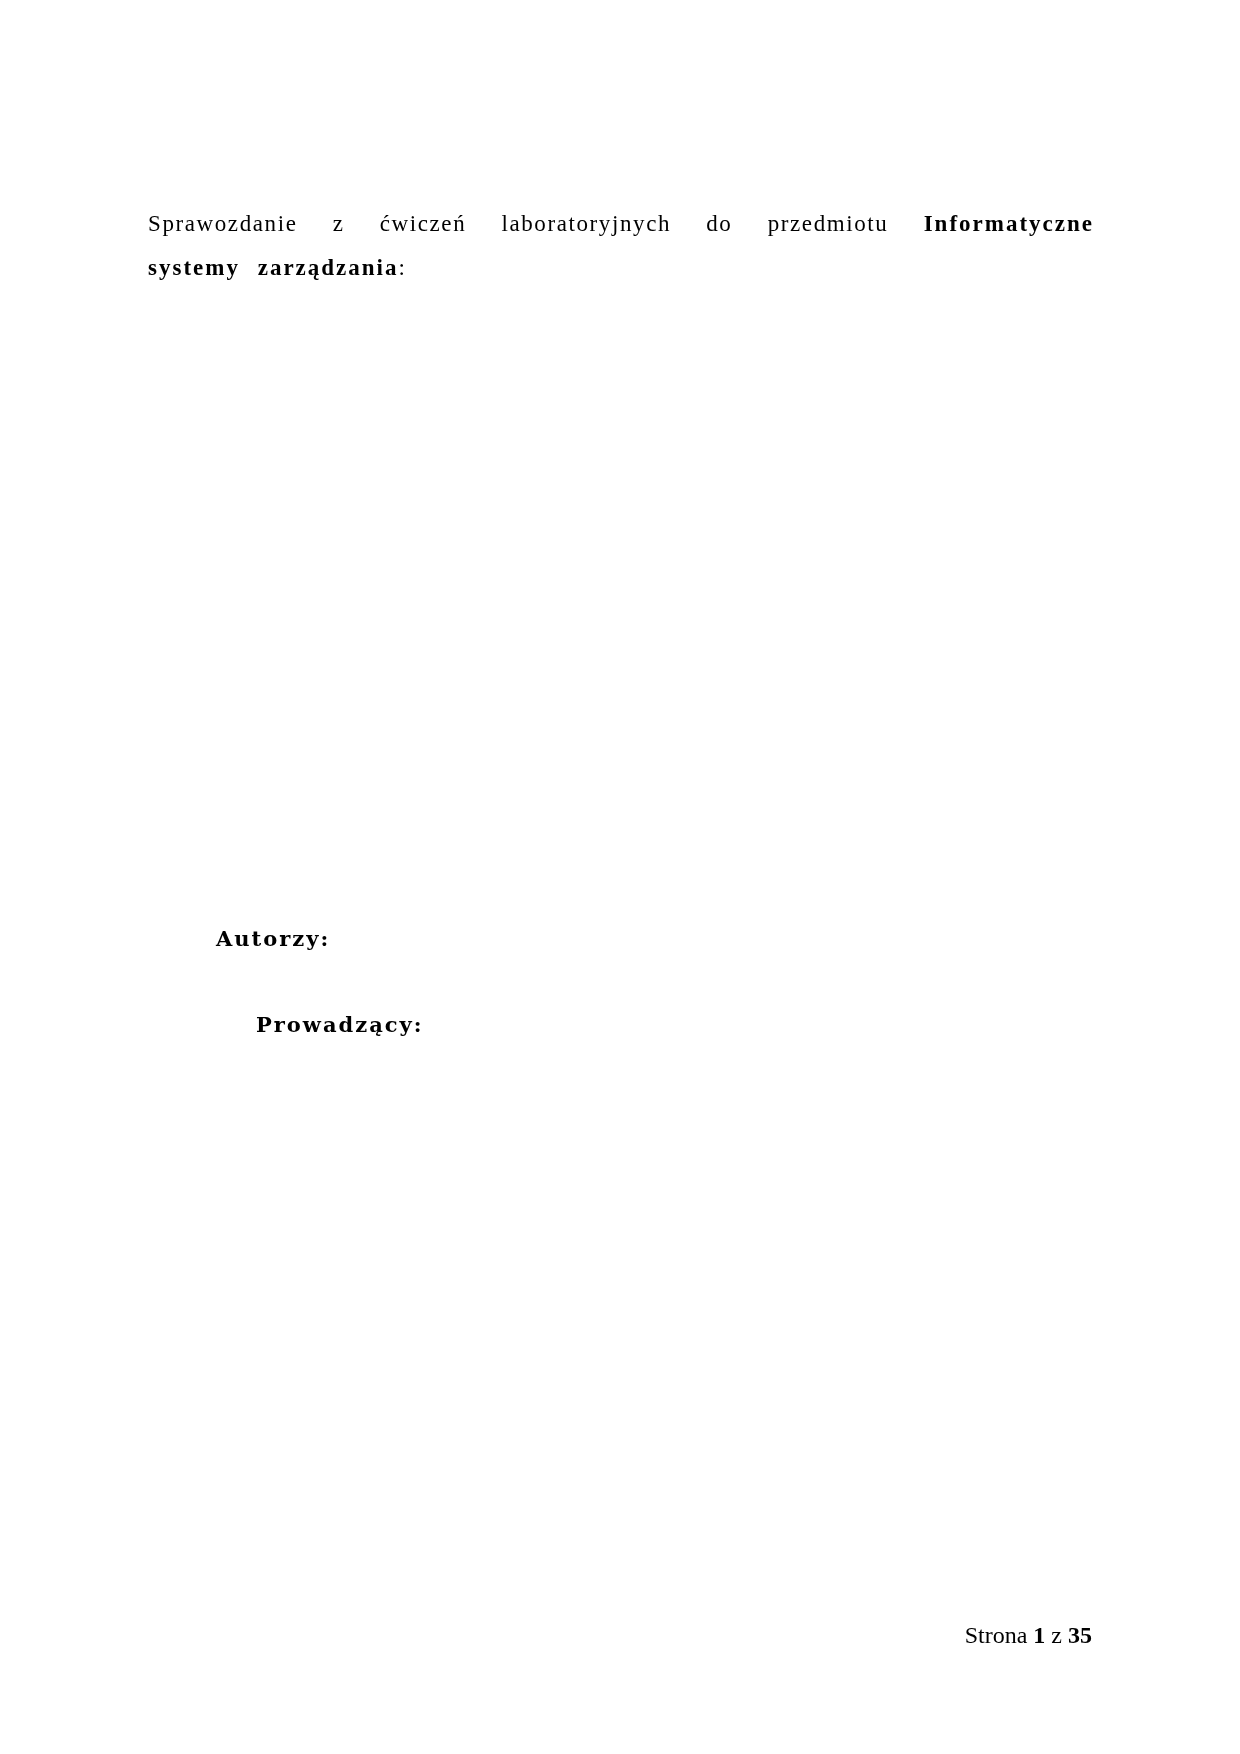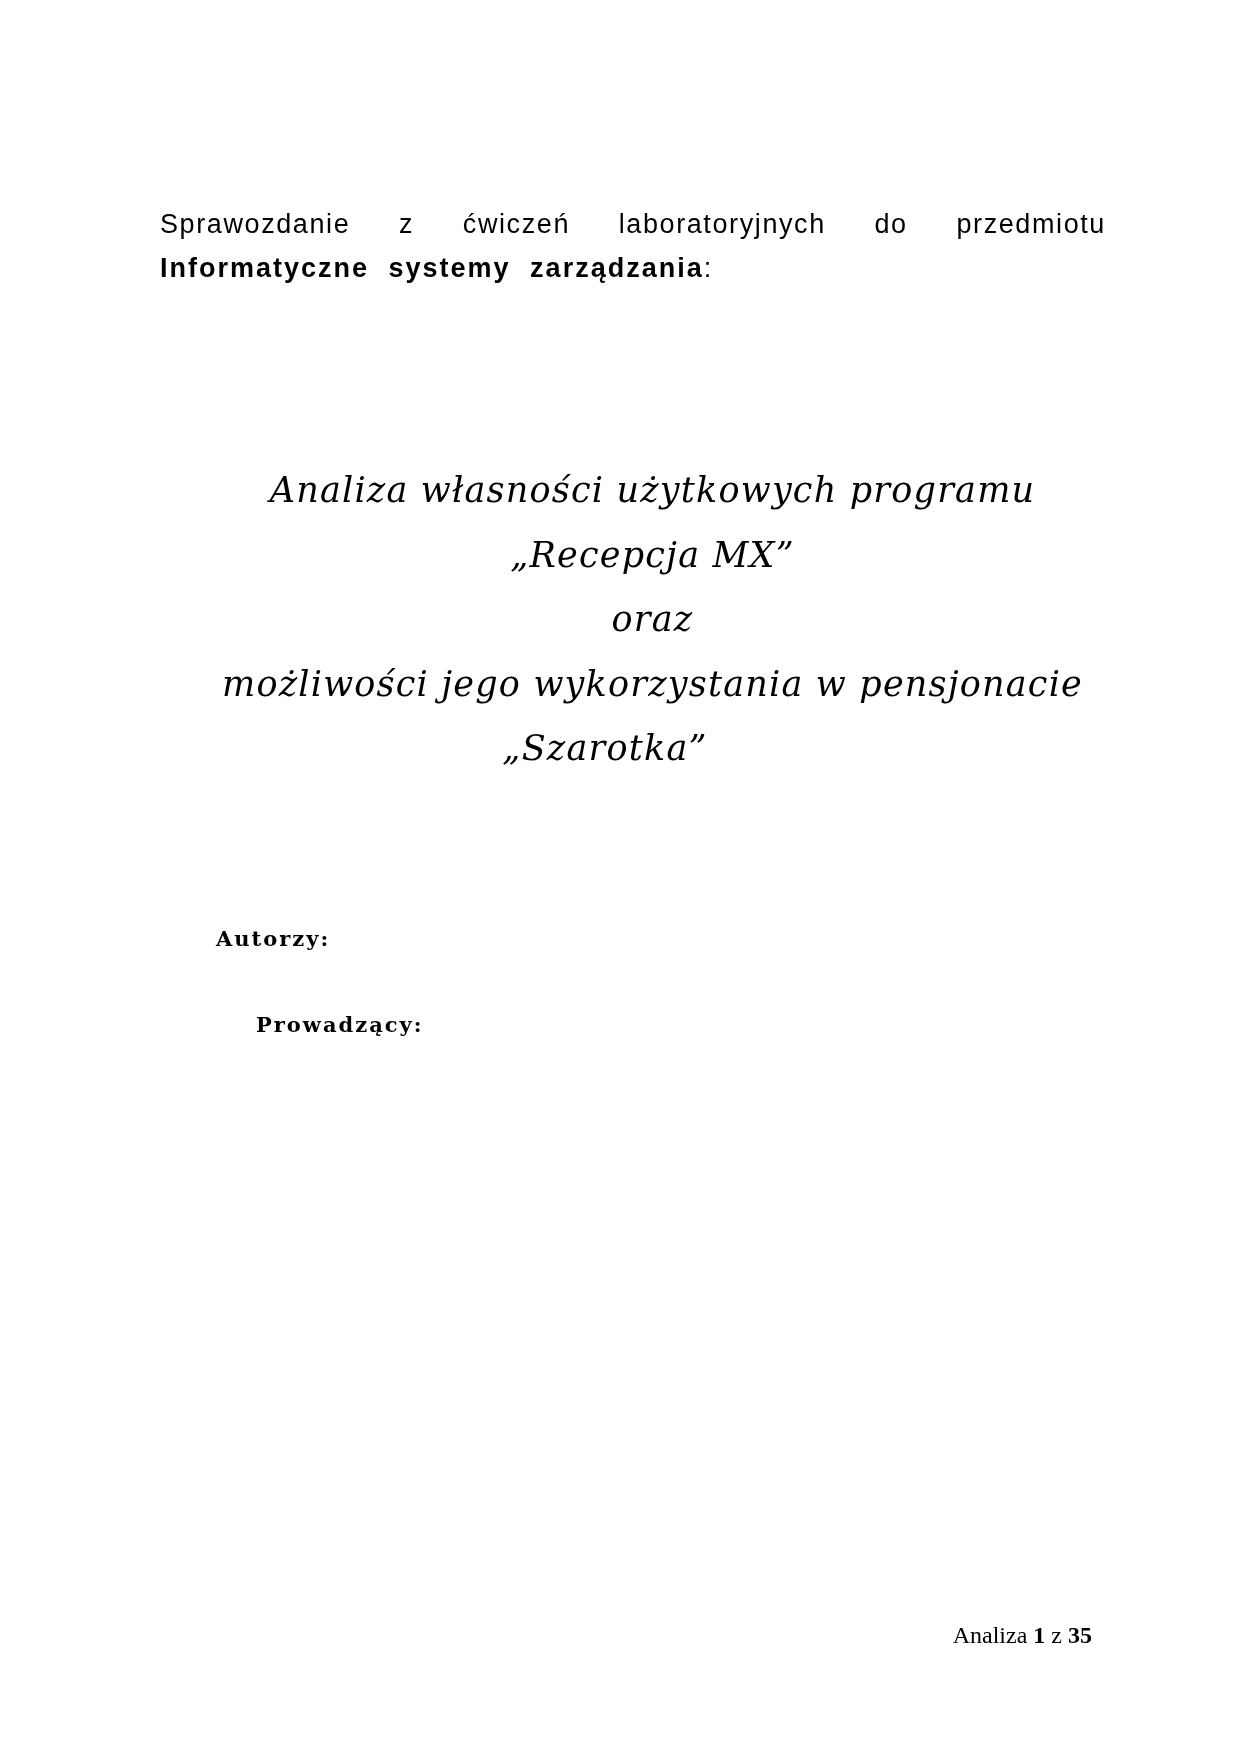--- a/index.html
+++ b/index.html
@@ -1,21 +1,21 @@
 <!DOCTYPE html>
 <html><head>
   <meta charset="utf-8">
   <style>
     html, body { margin: 0; padding: 0; background: #ffffff; }
     body { width: 1240px; height: 1754px; position: relative; overflow: hidden; color: #000; }
     .page { position: absolute; left: 0; top: 0; width: 1240px; height: 1754px; background: #fff; }
 
     .intro {
-      position: absolute; left: 160px; top: 202px; width: 946px;
-      font-family: Liberation Sans, sans-serif; font-size: 27px; line-height: 44px;
+      position: absolute; left: 148px; top: 202px; width: 946px;
+      font-family: Liberation Serif, serif; font-size: 23px; line-height: 44px;
       text-align: justify; text-align-last: left; letter-spacing: 1.6px;
       word-spacing: 10px;
     }
     .intro .subject { font-weight: bold; letter-spacing: 2px; }
 
     .title-block {
       position: absolute; left: 200px; top: 458px; width: 905px;
       font-family: "DejaVu Serif", serif; font-style: italic;
       font-size: 35px; line-height: 64.5px; text-align: center;
       letter-spacing: 1.2px;
@@ -41,31 +41,24 @@
 </head>
 <body>
 
 <div class="page">
 
   <p class="intro" style="margin:0;">
     <span>Sprawozdanie z ćwiczeń laboratoryjnych do przedmiotu</span>
     <span class="subject">Informatyczne systemy zarządzania</span><span>:</span>
   </p>
 
-  <div class="title-block">
-    <span class="tline">Analiza własności użytkowych programu</span>
-    <span class="tline">„Recepcja MX”</span>
-    <span class="tline">oraz</span>
-    <span class="tline">możliwości jego wykorzystania w pensjonacie</span>
-    <span class="tline last">„Szarotka”</span>
-  </div>
 
   <div class="label authors">Autorzy:</div>
   <div class="label supervisor">Prowadzący:</div>
 
   <div class="footer">
-    <span>Analiza</span>
+    <span>Strona</span>
     <b>1</b>
     <span>z</span>
     <b>35</b>
   </div>
 
 </div>
 
 </body></html>

